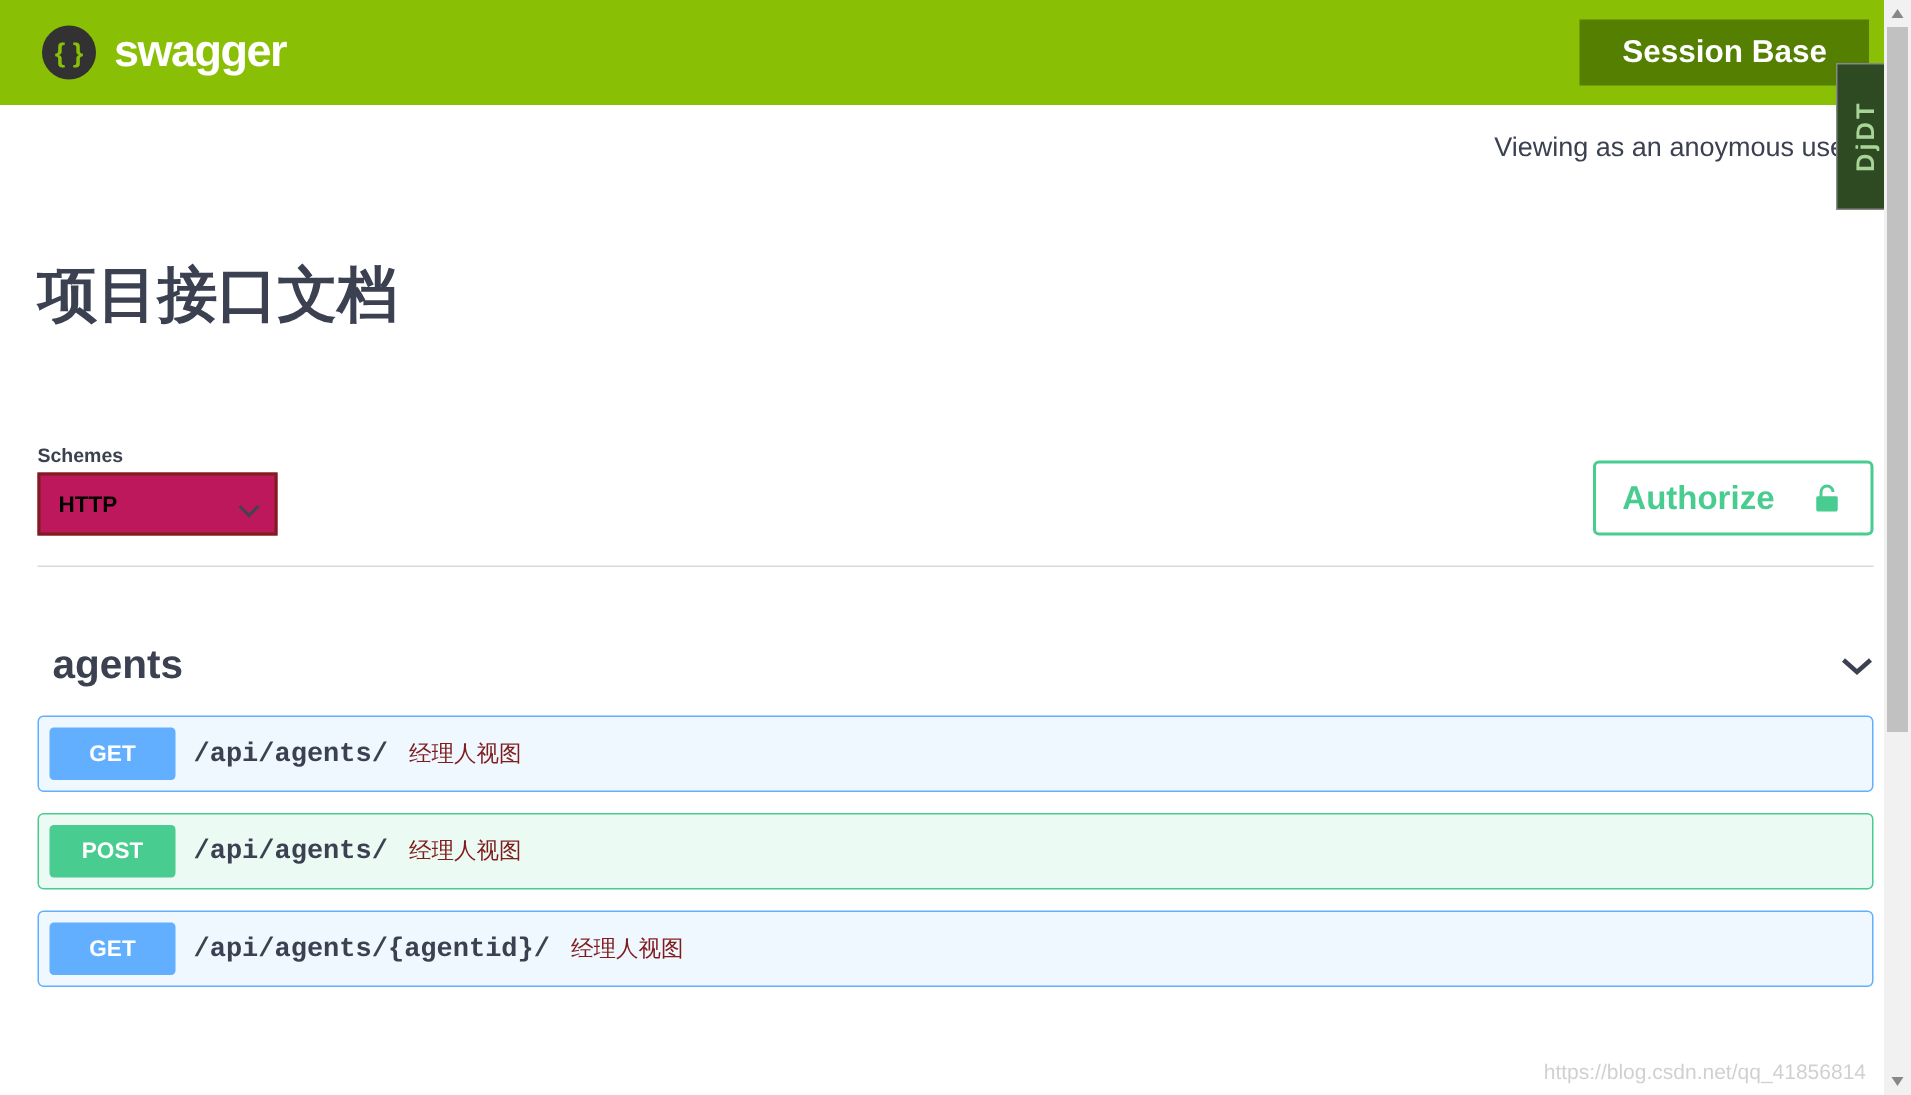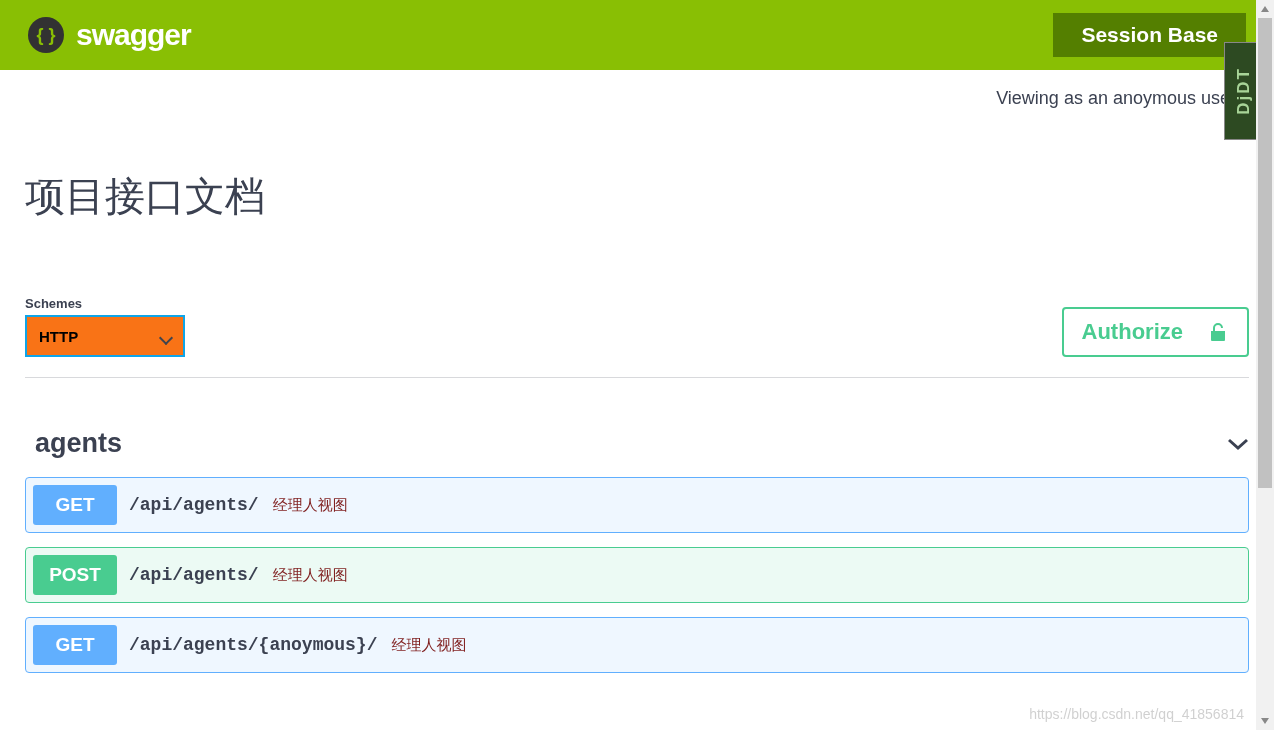--- a/index.html
+++ b/index.html
@@ -10,41 +10,41 @@
     .logo-circle { width: 36px; height: 36px; background: #323232; border-radius: 50%; display: flex; align-items: center; justify-content: center; color: #89bf04; font-weight: bold; font-size: 18px; }
     .logo-text { color: #fff; font-size: 30px; font-weight: 700; letter-spacing: -1px; }
     .session-login-btn { background: #547f00; border: none; color: #fff; font-size: 21px; font-weight: 700; padding: 10px 28px; cursor: pointer; }
     
     .user-banner { text-align: right; padding: 18px 34px 0 0; color: #3b4151; font-size: 18px; }
     
     .djdt-tab { position: absolute; top: 42px; right: 10px; width: 40px; height: 98px; background: #2d4a22; border: 1px solid #888; display: flex; align-items: center; justify-content: center; cursor: pointer; }
     .djdt-text { color: #a8d498; font-weight: 700; font-size: 17px; writing-mode: vertical-rl; transform: rotate(180deg); letter-spacing: 2px; }
     
     .content { padding: 60px 25px 0 25px; }
-    .title { font-size: 40px; font-weight: 400; color: #3b4151; margin-bottom: 6px; }
+    .title { font-size: 40px; font-weight: 700; color: #3b4151; margin-bottom: 6px; }
     .baseurl { font-family: "Courier New", monospace; font-size: 15px; color: #3b4151; letter-spacing: 1px; }
     
     .scheme-row { display: flex; justify-content: space-between; align-items: flex-end; margin-top: 72px; padding-bottom: 20px; border-bottom: 1px solid rgba(59,65,81,0.2); }
     .schemes-label { font-size: 13px; font-weight: 700; color: #3b4151; margin-bottom: 4px; }
-    .schemes-select { width: 160px; height: 42px; border: 2px solid #0ea5e9; background: #f97316; font-size: 15px; font-weight: 700; padding: 0 12px; appearance: none; cursor: pointer; position: relative; }
+    .schemes-select { width: 160px; height: 42px; border: 2px solid #7f1d1d; background: #be185d; font-size: 15px; font-weight: 700; padding: 0 12px; appearance: none; cursor: pointer; position: relative; }
     .select-wrap { position: relative; display: inline-block; }
     .select-wrap::after { content: ''; position: absolute; right: 14px; top: 18px; width: 8px; height: 8px; border-right: 2px solid #41444e; border-bottom: 2px solid #41444e; transform: rotate(45deg); pointer-events: none; }
     
     .authorize-btn { border: 2px solid #49cc90; background: #fff; color: #49cc90; font-size: 22px; font-weight: 700; padding: 10px 18px; display: flex; align-items: center; gap: 26px; cursor: pointer; border-radius: 4px; }
     .lock-icon { width: 20px; height: 20px; }
     
     .tag-section { margin-top: 42px; }
     .tag-header { display: flex; justify-content: space-between; align-items: center; padding: 8px 0 18px 10px; cursor: pointer; }
     .tag-name { font-size: 27px; font-weight: 700; color: #3b4151; }
     .chevron { width: 22px; height: 14px; }
     
     .op-block { border-radius: 4px; margin-bottom: 14px; display: flex; align-items: center; padding: 7px; cursor: pointer; }
     .op-get { background: rgba(97,175,254,0.1); border: 1px solid #61affe; }
     .op-post { background: rgba(73,204,144,0.1); border: 1px solid #49cc90; }
-    .method-badge { min-width: 84px; text-align: center; padding: 9px 0; border-radius: 3px; color: #fff; font-weight: 700; font-size: 19px; margin-right: 12px; }
+    .method-badge { min-width: 84px; text-align: center; padding: 9px 0; border-radius: 3px; color: #fff; font-weight: 700; font-size: 15px; margin-right: 12px; }
     .method-get { background: #61affe; }
     .method-post { background: #49cc90; }
     .op-path { font-family: "Courier New", monospace; font-size: 18px; font-weight: 600; color: #3b4151; margin-right: 14px; }
     .op-desc { font-size: 15px; color: #7f1d1d; }
     
     .scrollbar-track { position: absolute; right: 0; top: 0; width: 18px; height: 730px; background: #f1f1f1; }
     .scrollbar-thumb { position: absolute; right: 2px; top: 0; width: 14px; height: 470px; background: #c1c1c1; border-radius: 0; }
     .scrollbar-arrow-up { position: absolute; right: 0; top: 0; width: 18px; height: 18px; display: flex; align-items: center; justify-content: center; }
     .scrollbar-arrow-down { position: absolute; right: 0; bottom: 0; width: 18px; height: 18px; display: flex; align-items: center; justify-content: center; }
     .watermark { position: absolute; bottom: 8px; right: 30px; color: rgba(120,120,120,0.35); font-size: 14px; }
@@ -101,21 +101,21 @@
           <span class="op-path">/api/agents/</span>
           <span class="op-desc">经理人视图</span>
         </div>
         <div class="op-block op-post">
           <span class="method-badge method-post">POST</span>
           <span class="op-path">/api/agents/</span>
           <span class="op-desc">经理人视图</span>
         </div>
         <div class="op-block op-get">
           <span class="method-badge method-get">GET</span>
-          <span class="op-path">/api/agents/{anoymous}/</span>
+          <span class="op-path">/api/agents/{agentid}/</span>
           <span class="op-desc">经理人视图</span>
         </div>
       </div>
   </div>
 </div>
 
 <div class="scrollbar-track">
   <div class="scrollbar-arrow-up">
     <svg width="10" height="10" viewBox="0 0 10 10">
         <polygon points="5,2 9,8 1,8" fill="#888"></polygon>

